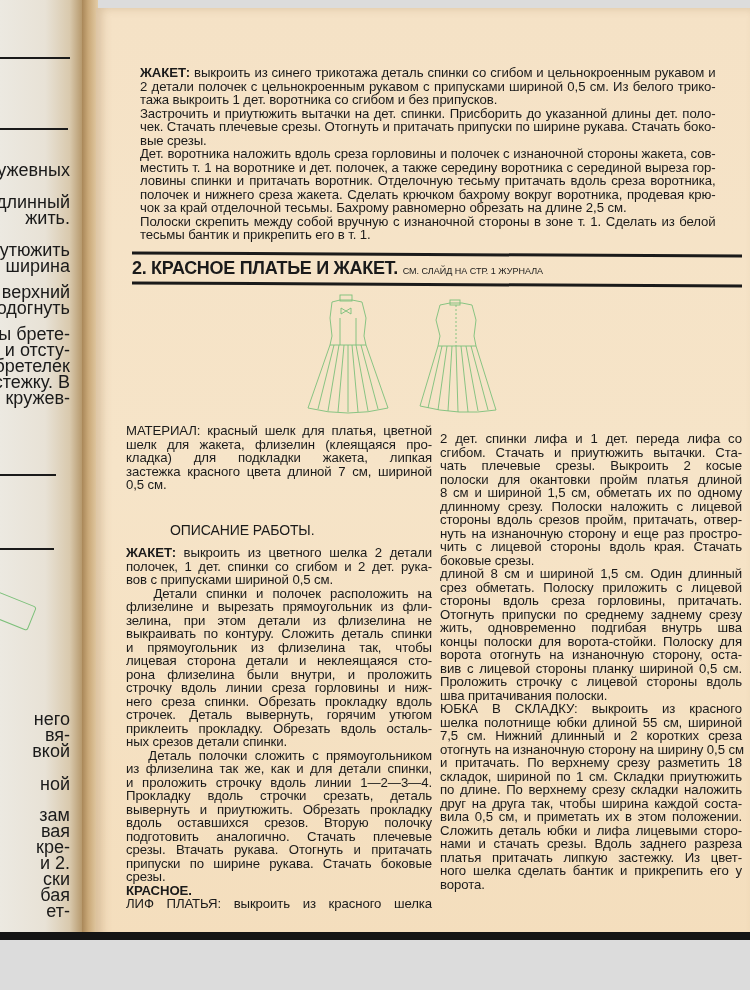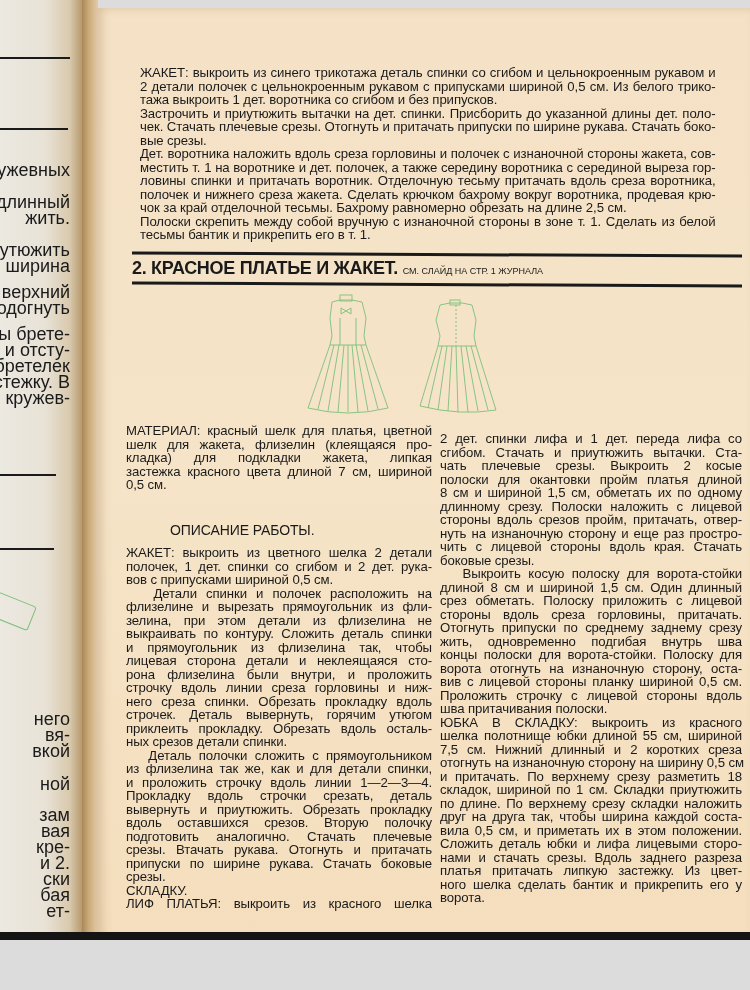--- a/index.html
+++ b/index.html
@@ -5,21 +5,21 @@
     html,body{margin:0;padding:0;}
     body{width:750px;height:990px;position:relative;overflow:hidden;background:#dcdcdc;font-family:"Liberation Sans",sans-serif;color:#1a1a1a;}
     .left-page{position:absolute;left:0;top:0;width:82px;height:935px;background:linear-gradient(90deg,#ece9e1 0%,#e8e2d6 55%,#d9c9ad 85%,#b79a6e 100%);}
     .left-page .rule{position:absolute;left:0;height:2px;background:#1a1a1a;}
     .left-text{position:absolute;right:12px;text-align:left;font-size:18px;line-height:16px;white-space:nowrap;}
     .left-shape{position:absolute;left:-20px;top:596px;width:52px;height:24px;border:1.3px solid #7cc07a;border-radius:3px;transform:rotate(22deg);}
     .spine{position:absolute;left:82px;top:0;width:16px;height:940px;background:linear-gradient(90deg,#a98758 0%,#caa979 40%,#e3cca6 100%);}
     .right-page{position:absolute;left:96px;top:8px;width:654px;height:932px;background:linear-gradient(180deg,#f5e2c6 0%,#f6e4c8 50%,#f4debd 100%);box-shadow:inset 6px 0 10px rgba(140,100,50,0.25);}
     .page-bottom{position:absolute;left:0;top:932px;width:750px;height:8px;background:#141414;}
     .p{position:absolute;font-size:13.2px;line-height:13.5px;white-space:nowrap;letter-spacing:-0.1px;}
-    .b{font-weight:normal;}
+    .b{font-weight:bold;}
     .top-block{position:absolute;left:140px;top:66px;}
     .col-left{position:absolute;left:126px;width:306px;}
     .col-right{position:absolute;left:440px;width:302px;}
     .line{display:block;white-space:nowrap;text-align:justify;text-align-last:justify;}
     .line.last{text-align-last:left;}
     .section-title{position:absolute;left:132px;top:258px;font-size:18px;font-weight:bold;white-space:nowrap;letter-spacing:-0.3px;}
     .section-title .sub{font-size:9px;font-weight:normal;letter-spacing:0;}
     .rule-top{position:absolute;left:132px;top:253px;width:610px;height:2.5px;background:#1a1a1a;transform:rotate(0.3deg);}
     .rule-bottom{position:absolute;left:132px;top:283px;width:610px;height:2.5px;background:#1a1a1a;transform:rotate(0.3deg);}
     .illustration{position:absolute;left:290px;top:290px;width:230px;height:130px;}
@@ -134,36 +134,35 @@
   <span class="line" style="white-space:pre">   Деталь полочки сложить с прямоугольником</span>
   <span class="line">из флизелина так же, как и для детали спинки,</span>
   <span class="line">и проложить строчку вдоль линии 1—2—3—4.</span>
   <span class="line">Прокладку вдоль строчки срезать, деталь</span>
   <span class="line">вывернуть и приутюжить. Обрезать прокладку</span>
   <span class="line">вдоль оставшихся срезов. Вторую полочку</span>
   <span class="line">подготовить аналогично. Стачать плечевые</span>
   <span class="line">срезы. Втачать рукава. Отогнуть и притачать</span>
   <span class="line">припуски по ширине рукава. Стачать боковые</span>
   <span class="line last">срезы.</span>
-  <span class="line last b">СКЛАДКУ.</span>
+  <span class="line last b">КРАСНОЕ.</span>
   <span class="line">ЛИФ ПЛАТЬЯ: выкроить из красного шелка</span>
 </div>
 
 <div class="p col-right" style="top:432px;">
   <span class="line">2 дет. спинки лифа и 1 дет. переда лифа со</span>
   <span class="line">сгибом. Стачать и приутюжить вытачки. Ста-</span>
   <span class="line">чать плечевые срезы. Выкроить 2 косые</span>
   <span class="line">полоски для окантовки пройм платья длиной</span>
   <span class="line">8 см и шириной 1,5 см, обметать их по одному</span>
   <span class="line">длинному срезу. Полоски наложить с лицевой</span>
   <span class="line">стороны вдоль срезов пройм, притачать, отвер-</span>
   <span class="line">нуть на изнаночную сторону и еще раз простро-</span>
   <span class="line">чить с лицевой стороны вдоль края. Стачать</span>
   <span class="line last">боковые срезы.</span>
-  <span class="line" style="white-space:pre">   Выкроить косую полоску для ворота-стойки</span>
   <span class="line">длиной 8 см и шириной 1,5 см. Один длинный</span>
   <span class="line">срез обметать. Полоску приложить с лицевой</span>
   <span class="line">стороны вдоль среза горловины, притачать.</span>
   <span class="line">Отогнуть припуски по среднему заднему срезу</span>
   <span class="line">жить, одновременно подгибая внутрь шва</span>
   <span class="line">концы полоски для ворота-стойки. Полоску для</span>
   <span class="line">ворота отогнуть на изнаночную сторону, оста-</span>
   <span class="line">вив с лицевой стороны планку шириной 0,5 см.</span>
   <span class="line">Проложить строчку с лицевой стороны вдоль</span>
   <span class="line last">шва притачивания полоски.</span>

